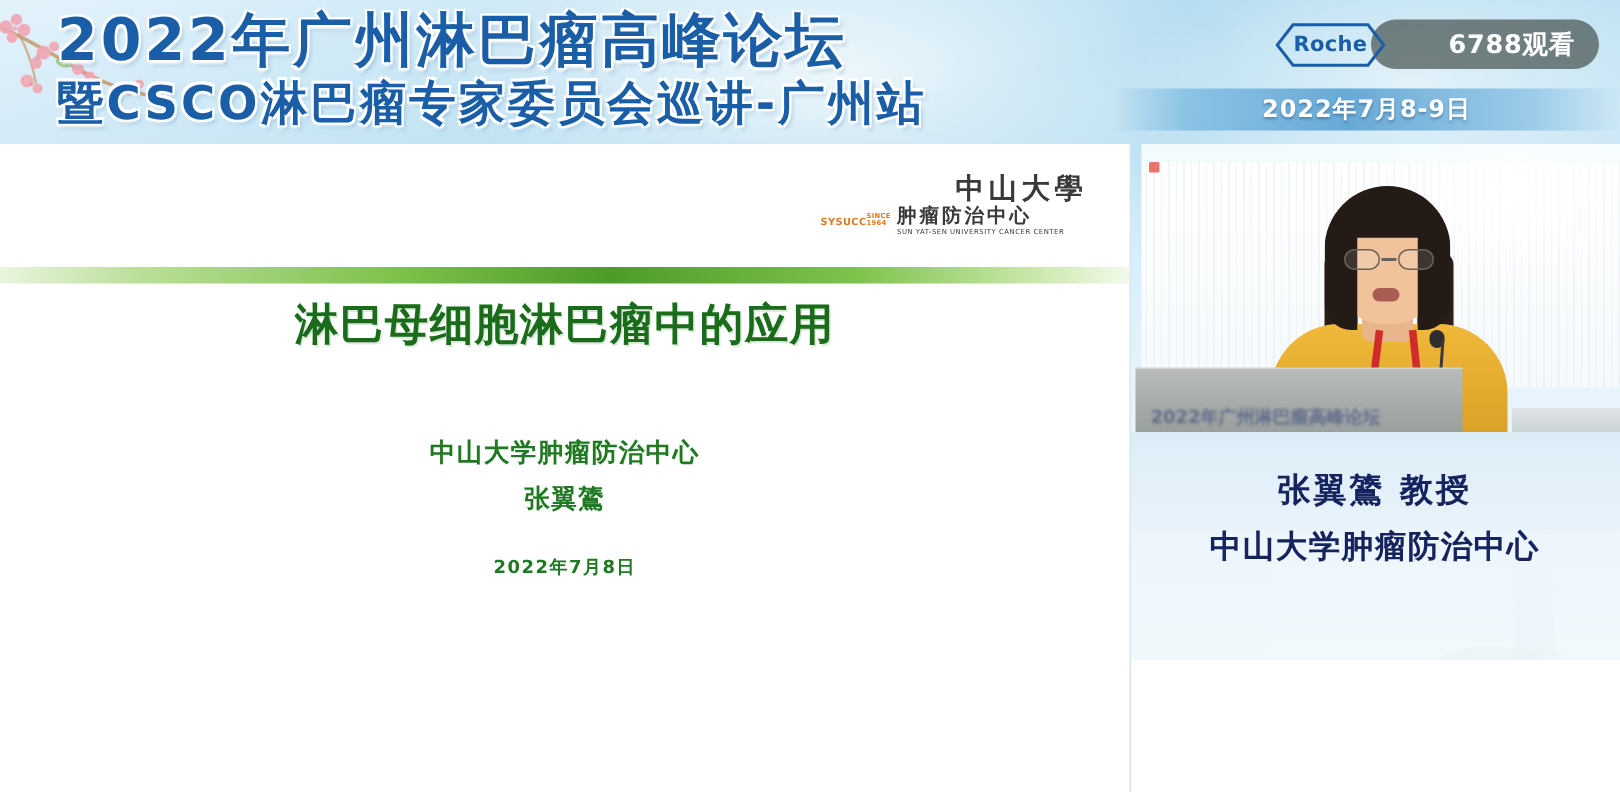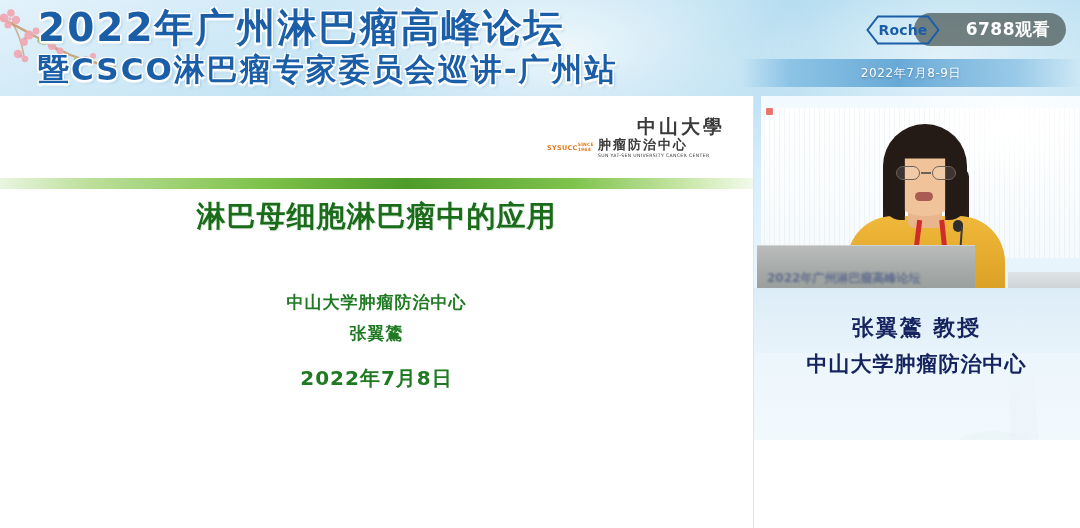--- a/index.html
+++ b/index.html
@@ -94,21 +94,21 @@
   .viewer-count {
     color: #ffffff;
     font-size: 17px;
     font-weight: bold;
     letter-spacing: 0.5px;
     white-space: nowrap;
     font-family: "DejaVu Sans", "Liberation Sans", sans-serif;
   }
   .roche-logo {
     position: absolute;
-    right: 126px; top: 2px;
+    right: 142px; top: 2px;
     width: 74px; height: 30px;
     z-index: 2;
     text-decoration: underline;
   }
   .roche-text {
     position: absolute;
     left: 0; top: 0;
     width: 74px; height: 30px;
     display: flex; align-items: center; justify-content: center;
     color: #1b5ea8;
@@ -127,22 +127,22 @@
       rgba(96,170,218,0.55) 14%,
       rgba(72,150,205,0.78) 46%,
       rgba(96,170,218,0.5) 82%,
       rgba(140,200,235,0) 100%);
     display: flex;
     align-items: center;
     justify-content: center;
   }
   .date-text {
     color: #ffffff;
-    font-size: 12px;
-    font-weight: normal;
+    font-size: 16px;
+    font-weight: bold;
     letter-spacing: 0.6px;
     text-shadow: 0 1px 2px rgba(30,80,130,0.5);
     font-family: "DejaVu Sans", "Liberation Sans", sans-serif;
   }
 
   
   .slide {
     position: absolute;
     left: 0; top: 96px;
     width: 753px; height: 432px;
@@ -231,21 +231,21 @@
   .slide-title-1 { margin-top: 33px; }
   .slide-sub {
     color: #1f7a22;
     font-weight: bold;
     font-size: 17px;
     line-height: 31px;
     letter-spacing: 1px;
     font-family: "DejaVu Sans", "Liberation Sans", sans-serif;
   }
   .slide-sub.first { margin-top: 44px; }
-  .slide-sub.date-line { margin-top: 14px; font-size: 20px; }
+  .slide-sub.date-line { margin-top: 14px; font-size: 12px; }
 
   
   .right-col {
     position: absolute;
     left: 753px; top: 96px;
     width: 327px; height: 344px;
     overflow: hidden;
   }
 
   

